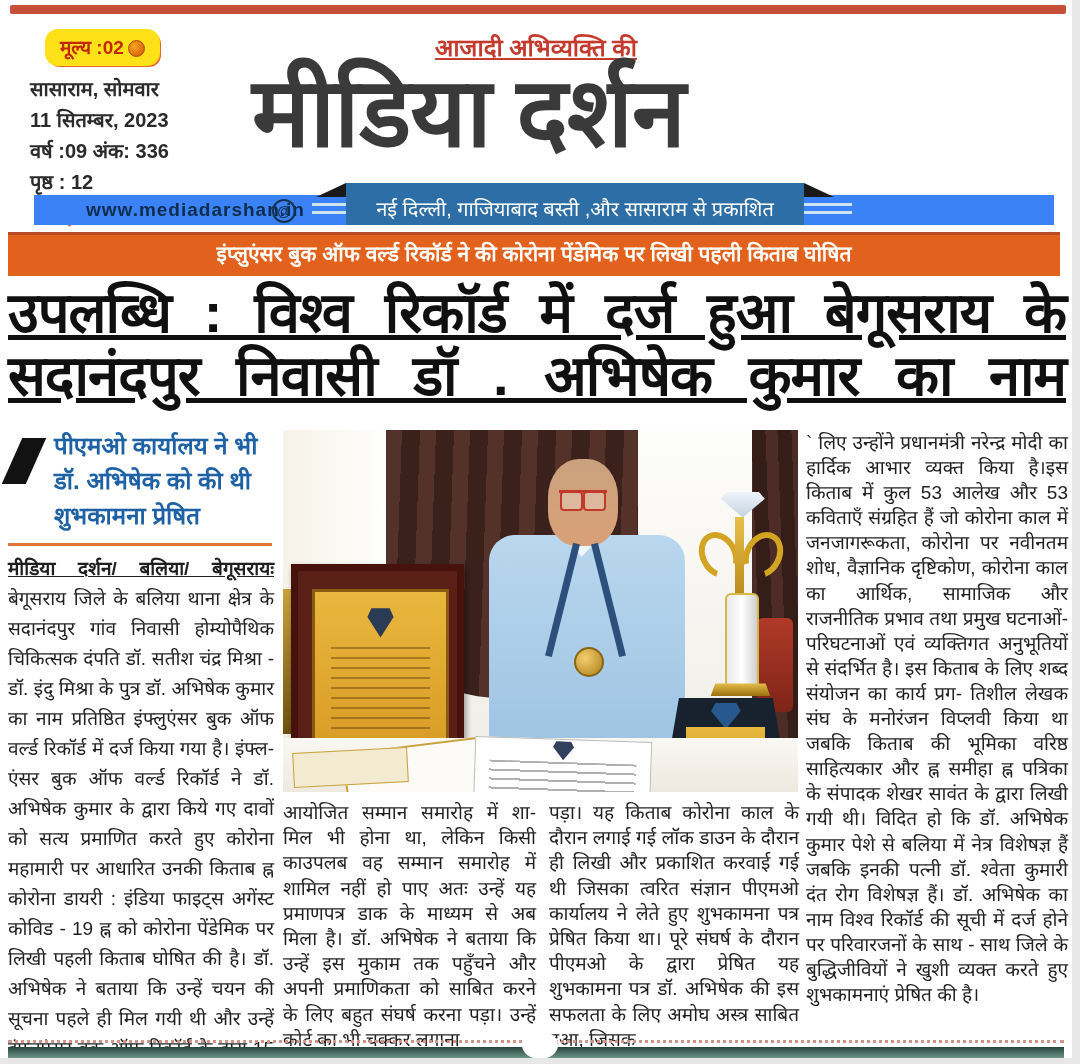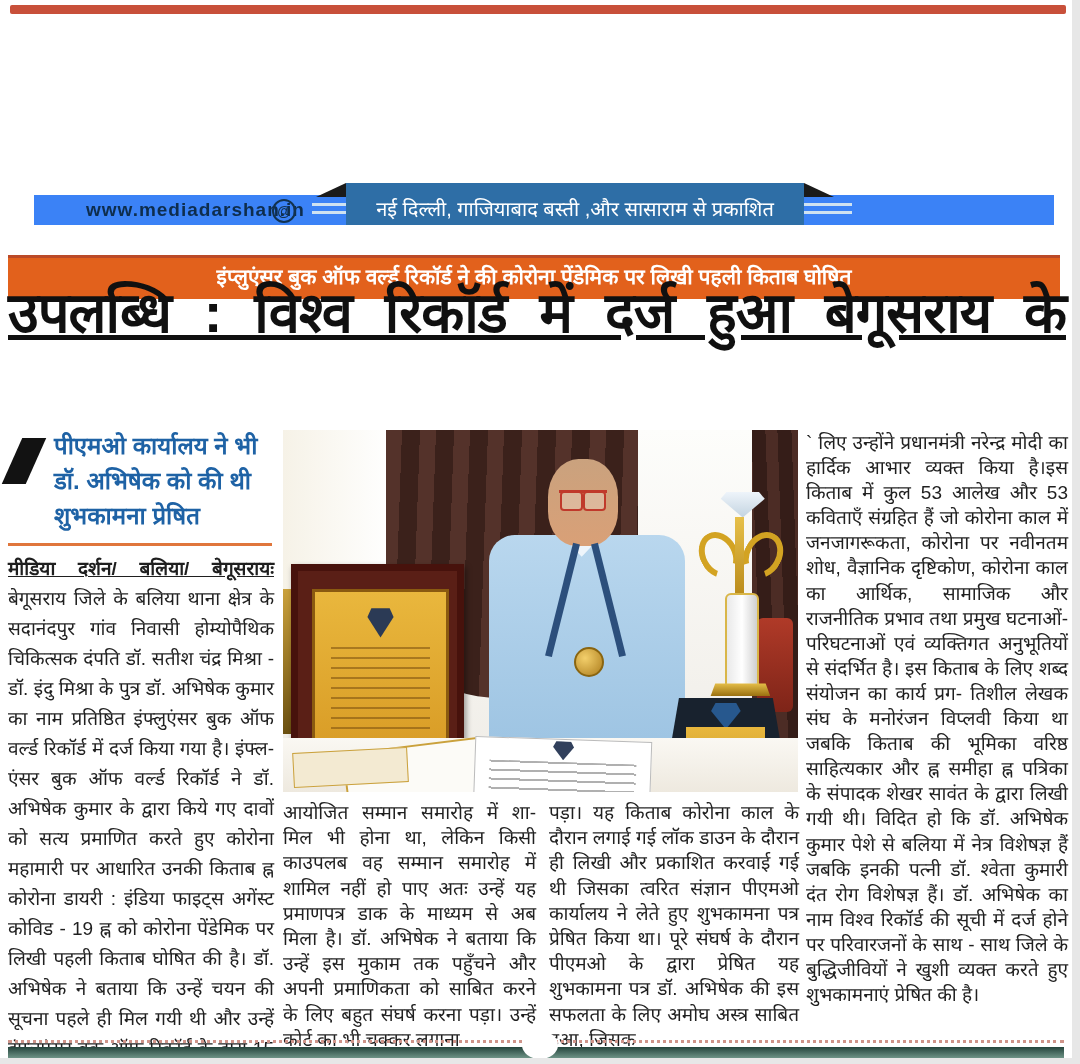--- a/index.html
+++ b/index.html
@@ -23,21 +23,21 @@
   .web-text{position:absolute;left:52px;top:4px;color:#0e2d4d;font-weight:bold;font-size:19px;letter-spacing:1px;}
   .web-icon{position:absolute;left:238px;top:4px;width:20px;height:20px;border:2px solid #12324f;border-radius:50%;color:#12324f;font-size:14px;font-weight:bold;text-align:center;line-height:20px;}
   .speed{position:absolute;top:8px;width:70px;height:14px;background:repeating-linear-gradient(#cfe2f1 0 3px,transparent 3px 8px);}
   .speed.sl{left:278px;} .speed.sr{left:748px;}
   .pub-tab{position:absolute;left:312px;top:-12px;width:458px;height:42px;background:#2e6ea6;}
   .pub-tab:before{content:"";position:absolute;left:-30px;top:0;border-bottom:14px solid #1a1a1a;border-left:30px solid transparent;}
   .pub-tab:after{content:"";position:absolute;right:-30px;top:0;border-bottom:14px solid #1a1a1a;border-right:30px solid transparent;}
   .pub-text{position:absolute;left:0;top:12px;width:100%;text-align:center;color:#ffffff;font-weight:normal;font-size:20px;}
 
   
-  .strap{position:absolute;left:8px;top:232px;width:1052px;height:41px;background:#e2611c;border-top:3px solid #bb4a28;color:#fff;font-weight:bold;font-size:21px;text-align:center;line-height:38px;margin-top:23px;}
+  .strap{position:absolute;left:8px;top:232px;width:1052px;height:41px;background:#e2611c;border-top:3px solid #bb4a28;color:#fff;font-weight:bold;font-size:21px;text-align:center;line-height:38px;}
 
   
   .headline{position:absolute;left:8px;top:281px;width:1058px;color:#101010;}
   .headline .hl{font-size:56px;font-weight:800;line-height:63px;text-align:justify;text-align-last:justify;letter-spacing:-1px;text-decoration:underline;}
 
   
   .bodytext{font-size:19px;color:#1f1f1f;text-align:justify;font-weight:500;}
   .col1{position:absolute;left:8px;top:428px;width:266px;}
   .slash{position:absolute;left:4px;top:10px;width:24px;height:46px;background:#121212;transform:skewX(-24deg);}
   .subhead{margin:0 0 0 46px;color:#1e62a5;font-size:24px;line-height:35px;font-weight:bold;}
@@ -93,35 +93,48 @@
   .bottom-bar{position:absolute;left:8px;top:1047px;width:1056px;height:13px;background:linear-gradient(#24443c,#7ba294);}
   .notch{position:absolute;left:522px;top:1031px;width:36px;height:28px;background:#ffffff;border-radius:50%;}
 </style>
 </head>
 <body>
 
 <div class="page">
 
   <div class="top-rule"></div>
 
+  <div class="header">
+    <div class="price-badge"><span>मूल्य :02</span><span class="coin"></span></div>
+    <div class="dateline">
+      <div>सासाराम, सोमवार</div>
+      <div>11 सितम्बर, 2023</div>
+      <div>वर्ष :09 अंक: 336</div>
+      <div>पृष्ठ : 12</div>
+    </div>
+    <div class="daily">हिन्दी दैनिक</div>
+    <div class="tagline">आजादी अभिव्यक्ति की</div>
+    <div class="masthead">मीडिया दर्शन</div>
+  </div>
 
   <div class="web-bar">
     <div class="web-text">www.mediadarshan.in</div>
     <div class="web-icon">@</div>
     <div class="speed sl"></div>
     <div class="speed sr"></div>
     <div class="pub-tab">
       <div class="pub-text">नई दिल्ली, गाजियाबाद बस्ती ,और सासाराम से प्रकाशित</div>
     </div>
   </div>
 
   <div class="strap">इंप्लुएंसर बुक ऑफ वर्ल्ड रिकॉर्ड ने की कोरोना पेंडेमिक पर लिखी पहली किताब घोषित</div>
 
   <div class="headline">
     <div class="hl">उपलब्धि : विश्व रिकॉर्ड में दर्ज हुआ बेगूसराय के</div>
+    <div class="hl">सदानंदपुर निवासी डॉ . अभिषेक कुमार का नाम</div>
   </div>
 
   <div class="col1">
     <div class="slash"></div>
     <div class="subhead">पीएमओ कार्यालय ने भी डॉ. अभिषेक को की थी शुभकामना प्रेषित</div>
     <div class="subrule"></div>
     <div class="bodytext"><span class="lead">मीडिया दर्शन/ बलिया/ बेगूसरायः</span><span> बेगूसराय जिले के बलिया थाना क्षेत्र के सदानंदपुर गांव निवासी होम्योपैथिक चिकित्सक दंपति डॉ. सतीश चंद्र मिश्रा - डॉ. इंदु मिश्रा के पुत्र डॉ. अभिषेक कुमार का नाम प्रतिष्ठित इंफ्लुएंसर बुक ऑफ वर्ल्ड रिकॉर्ड में दर्ज किया गया है। इंफ्ल- एंसर बुक ऑफ वर्ल्ड रिकॉर्ड ने डॉ. अभिषेक कुमार के द्वारा किये गए दावों को सत्य प्रमाणित करते हुए कोरोना महामारी पर आधारित उनकी किताब ह्न कोरोना डायरी : इंडिया फाइट्स अगेंस्ट कोविड - 19 ह्न को कोरोना पेंडेमिक पर लिखी पहली किताब घोषित की है। डॉ. अभिषेक ने बताया कि उन्हें चयन की सूचना पहले ही मिल गयी थी और उन्हें इंफ्लुएंसर बुक ऑफ रिकॉर्ड के द्वारा 15 अगस्त को जयपुर में</span></div>
   </div>
 
   <div class="photo">

